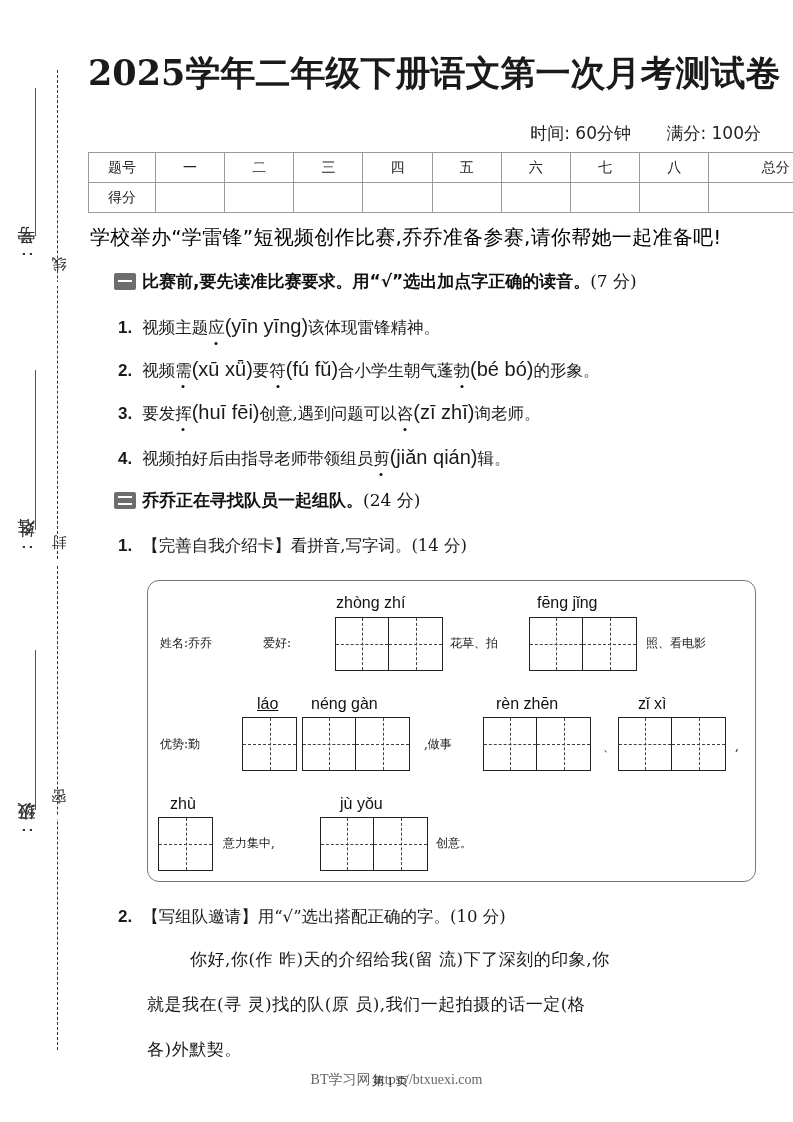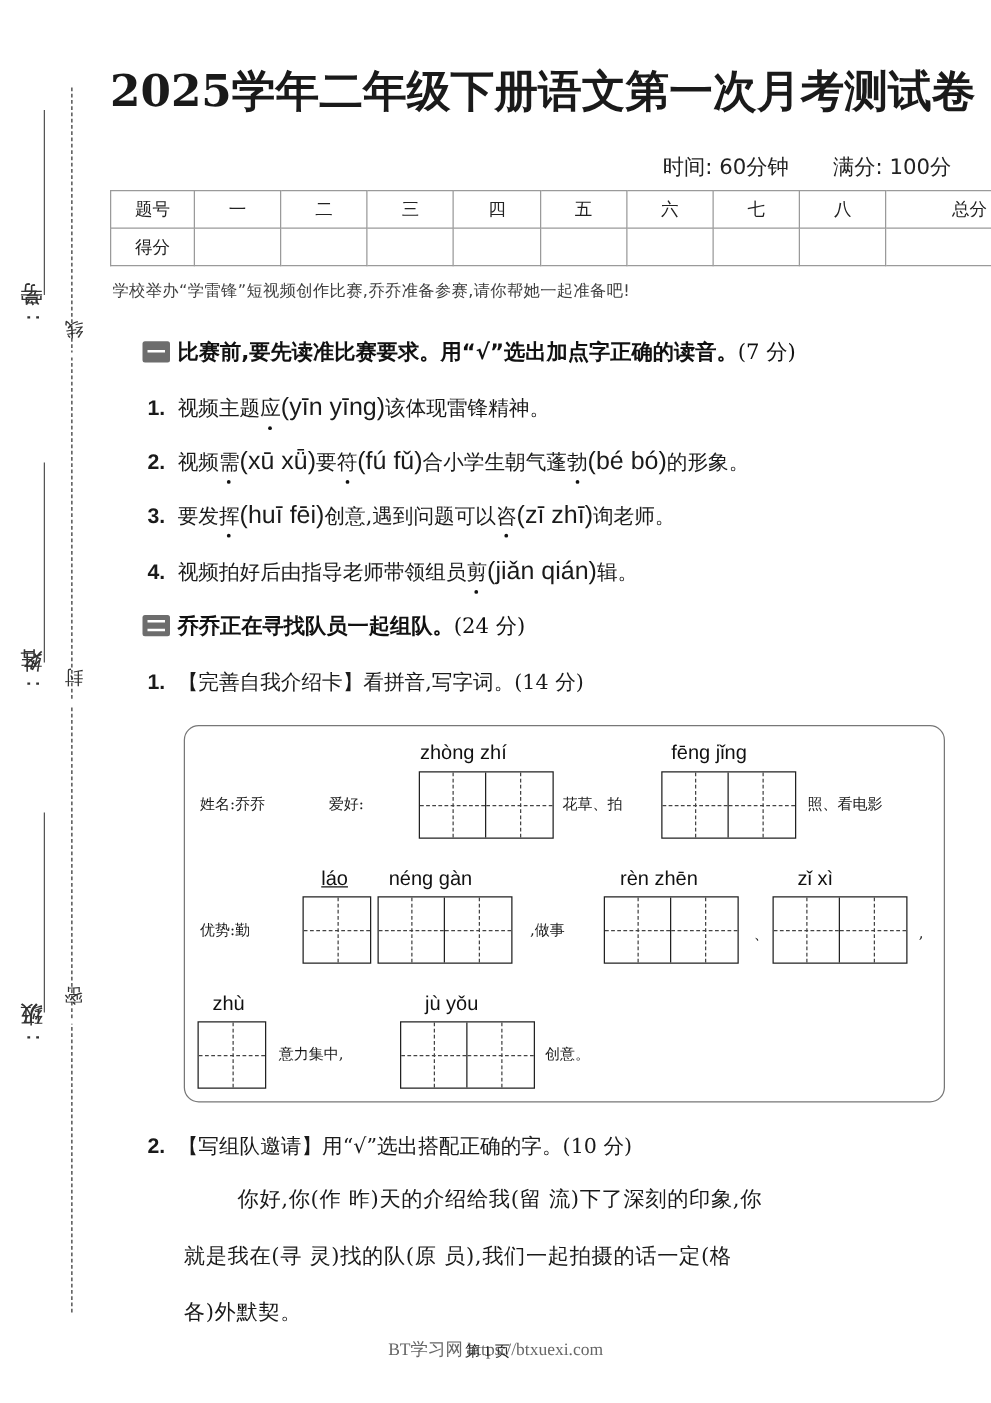--- a/index.html
+++ b/index.html
@@ -17,21 +17,21 @@
   .title { position: absolute; left: 88px; top: 50px; font-family: "DejaVu Serif", "Liberation Serif", serif; font-size: 35px; font-weight: bold; letter-spacing: 0px; color: #1a1a1a; white-space: nowrap; }
 
   .meta { position: absolute; right: 32px; top: 122px; font-size: 17px; color: #222; white-space: nowrap; }
   .meta span { margin-left: 30px; }
 
   
   table.score { position: absolute; left: 88px; top: 152px; width: 755px; border-collapse: collapse; font-size: 14px; }
   table.score td { border: 1px solid #9a9a9a; text-align: center; height: 30px; color: #222; }
   table.score td:first-child { width: 67px; }
 
-  .intro { position: absolute; left: 90px; top: 224px; font-size: 13px; color: #404040; white-space: nowrap; letter-spacing: 0.3px; }
+  .intro { position: absolute; left: 90px; top: 224px; font-size: 20px; color: #000000; white-space: nowrap; letter-spacing: 0.3px; }
 
   .section-head { position: absolute; left: 90px; font-size: 17px; font-weight: bold; color: #111; white-space: nowrap; display: flex; align-items: center; padding-left: 24px; }
   .badge { display: inline-block; width: 22px; height: 17px; background: #6d6d6d; border-radius: 2px; margin-right: 6px; position: relative; }
   .badge i { position: absolute; left: 4px; right: 4px; height: 2px; background: #fff; }
   .sec-score { font-weight: normal; font-family: "DejaVu Serif", serif; }
 
   .q { position: absolute; left: 118px; font-family: "DejaVu Serif", "Liberation Serif", serif; font-size: 16.5px; color: #1a1a1a; white-space: nowrap; }
   .q .num { font-family: "Liberation Sans", sans-serif; font-weight: bold; margin-right: 10px; font-size: 17px; }
   .py { font-family: "Liberation Sans", sans-serif; font-size: 20px; }
   .dot { position: relative; display: inline-block; }

